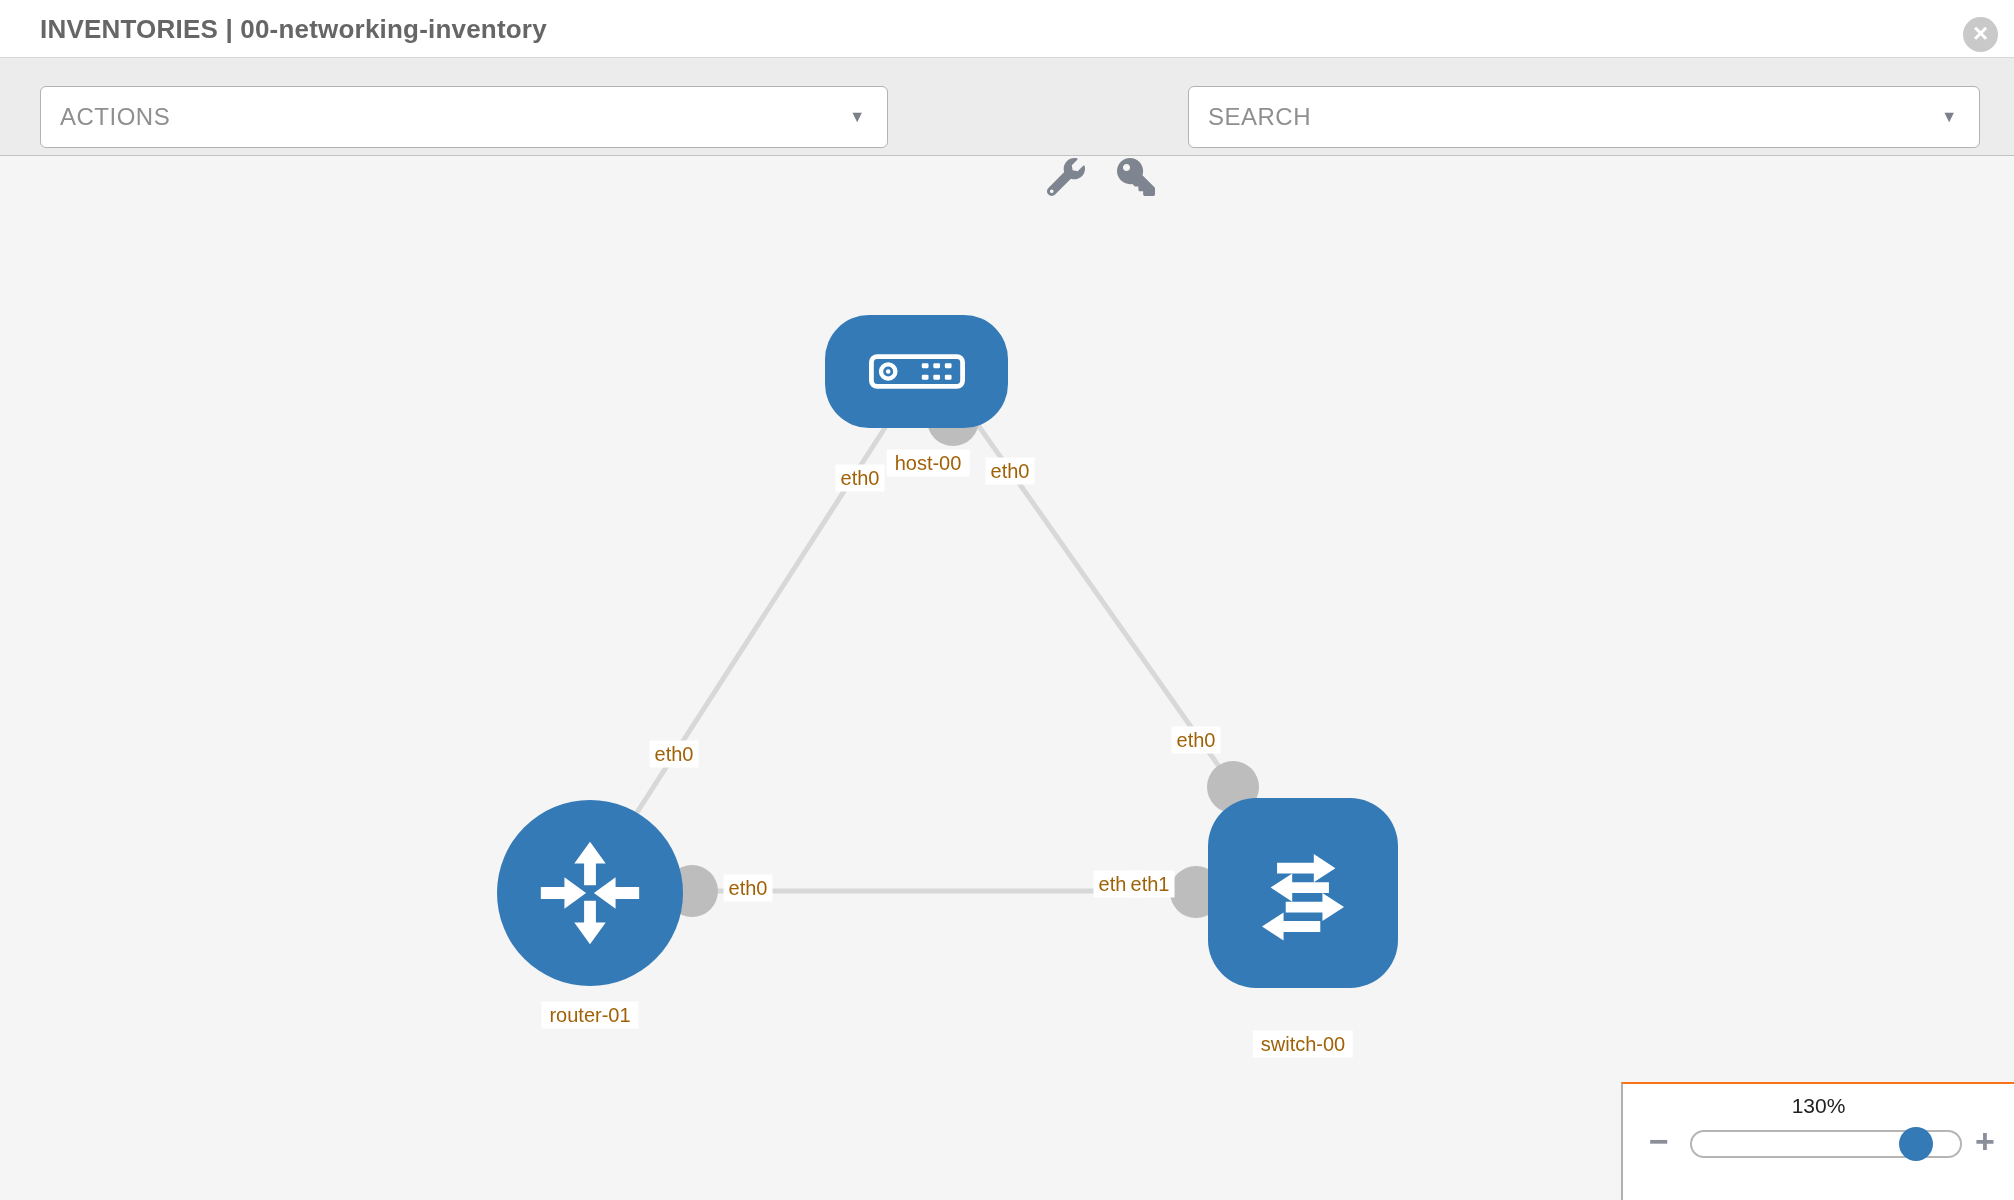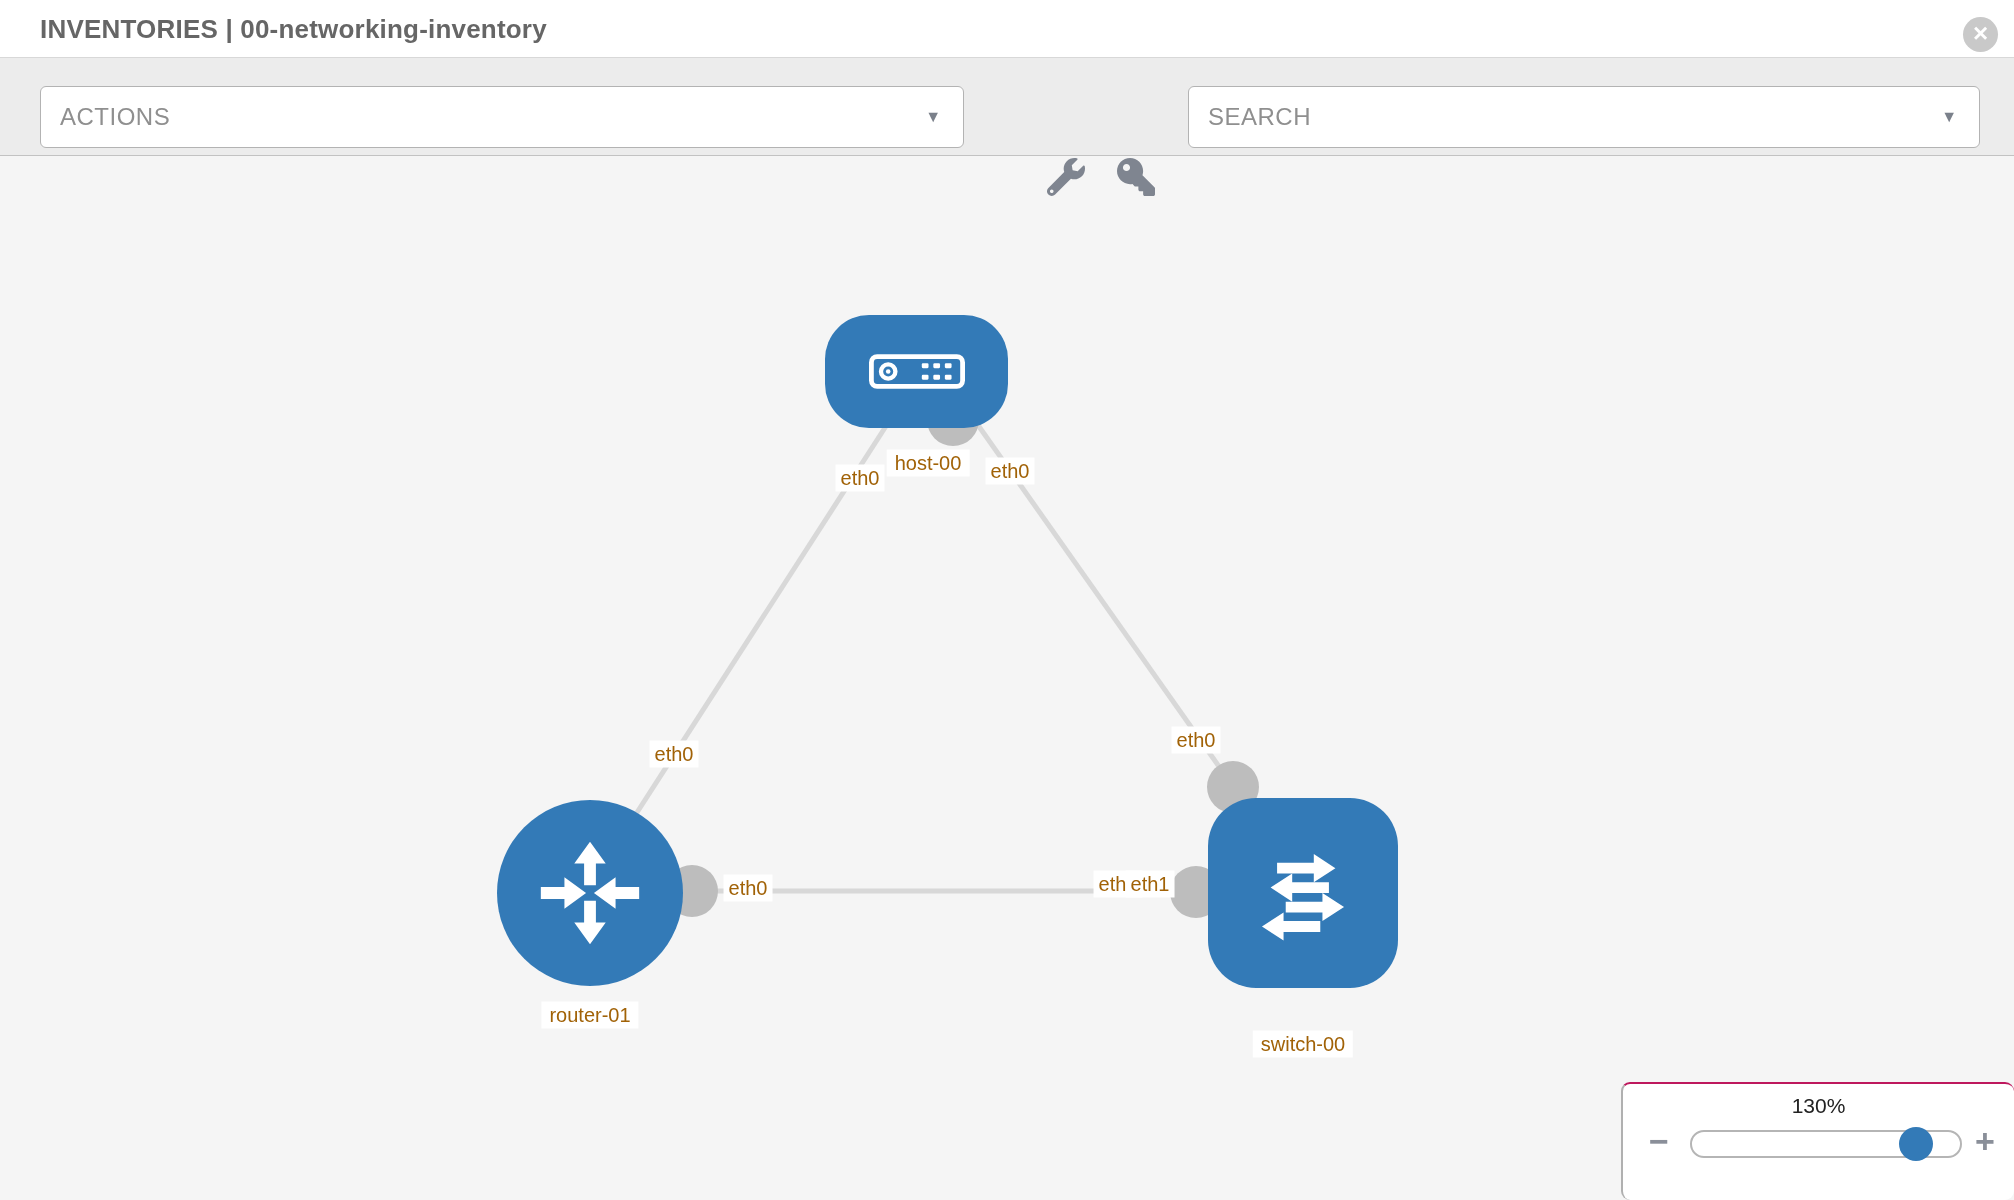--- a/index.html
+++ b/index.html
@@ -15,21 +15,21 @@
                text-align:center; cursor:pointer; }
 
   
   .toolbar { position:absolute; left:0; top:57px; width:2014px; height:99px; background:#ececec;
              border-top:1px solid #d8d8d8; border-bottom:1px solid #c2c2c2; z-index:20; }
   .combo { position:absolute; top:28px; height:62px; background:#fff; border:1px solid #b3b3b3;
            border-radius:6px; display:flex; align-items:center; cursor:pointer; }
   .combo-label { font-size:24px; color:#8f8f8f; padding-left:19px; letter-spacing:0.5px; }
   .combo-caret { position:absolute; right:22px; top:50%; transform:translateY(-52%);
                  font-size:16px; color:#7b818b; }
-  .combo-actions { left:40px; width:924px; }
+  .combo-actions { left:40px; width:848px; }
   .combo-search  { left:1188px; width:792px; }
   .tool-btn { position:absolute; top:98px; width:46px; height:42px; cursor:pointer;
               display:flex; align-items:center; justify-content:center; }
   .tool-btn svg { display:block; }
 
   
   .canvas { position:absolute; left:0; top:157px; width:2014px; height:1043px; background:#f5f5f5; z-index:1; }
   .links-svg { position:absolute; left:0; top:0; width:2014px; height:1200px; z-index:1; }
   .links-svg line { stroke:#d8d8d8; stroke-width:5; }
   .port { position:absolute; border-radius:50%; background:#bdbdbd; z-index:2; cursor:pointer; }
@@ -40,21 +40,21 @@
   .node-router { left:497px; top:800px; width:186px; height:186px; border-radius:50%; }
   .node-switch { left:1208px; top:798px; width:190px; height:190px; border-radius:48px; }
 
   .lbl { position:absolute; transform:translate(-50%,-50%); background:#fff; color:#a16207;
          white-space:nowrap; z-index:4; }
   .lbl-node { font-size:20px; padding:2px 8px; }
   .lbl-if   { font-size:20px; padding:2px 5px; }
 
   
   .zoom-panel { position:absolute; left:1621px; top:1082px; width:393px; height:118px; background:#fff;
-                border-top:2px solid #be185d; border-left:2px solid #b0b0b0; z-index:10;border-radius:9px; }
+                border-top:2px solid #f97316; border-left:2px solid #b0b0b0; z-index:10; }
   .zoom-level { position:absolute; left:0; top:10px; width:100%; text-align:center;
                 font-size:21px; color:#222; }
   .zoom-minus, .zoom-plus { position:absolute; top:40px; font-size:34px; font-weight:700;
                 color:#8a8f99; cursor:pointer; line-height:34px; }
   .zoom-minus { left:26px; }
   .zoom-plus  { left:352px; }
   .zoom-track { position:absolute; left:67px; top:46px; width:272px; height:28px; background:#fff;
                 border:2px solid #b5b5b5; border-radius:14px; cursor:pointer; }
   .zoom-thumb { position:absolute; left:207px; top:-5px; width:34px; height:34px; border-radius:50%;
                 background:#337ab7; cursor:grab; }

